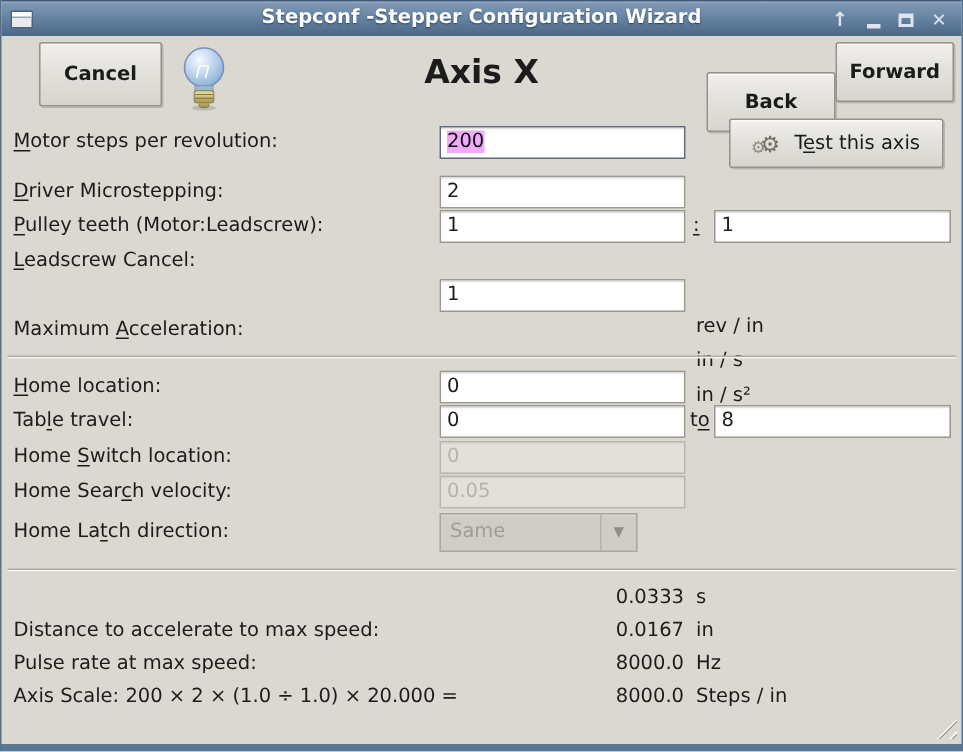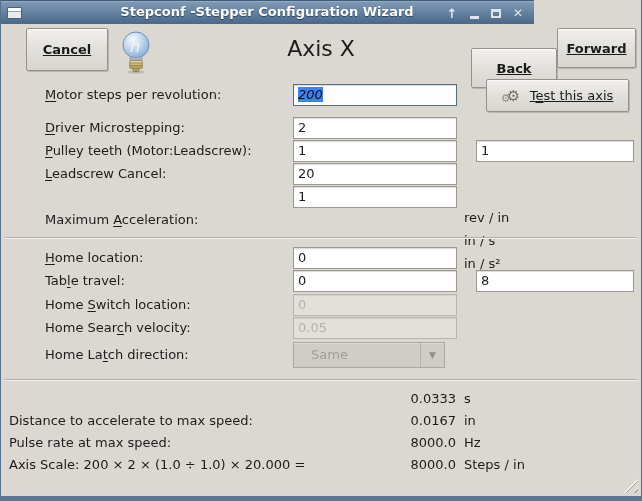--- a/index.html
+++ b/index.html
@@ -4,21 +4,21 @@
 <style>
   * { margin:0; padding:0; box-sizing:border-box; }
   html,body { width:642px; height:501px; }
   body { font-family:"DejaVu Sans","Liberation Sans",sans-serif; font-size:13px; color:#1c1c1c; }
 
   .window { position:relative; width:642px; height:501px;
     border-left:1px solid #53718f; border-right:1px solid #53718f;
     border-bottom:5px solid #5a7896; background:#dbd8d1; overflow:hidden; }
 
   
-  .titlebar { position:absolute; left:-1px; top:0; width:534px; height:24px;
+  .titlebar { position:absolute; left:-1px; top:0; width:642px; height:24px;
     background:linear-gradient(180deg,#829bb6 0%,#6a87a5 40%,#536f8e 85%,#4c6787 100%);
     border-top:1px solid #3e5a7a; box-shadow:inset 0 1px 0 #93a9c0;
     display:flex; align-items:center; }
   .win-icon { position:absolute; left:7px; top:6px; width:15px; height:12px;
     background:#e8eaec; border:1px solid #51607a; border-radius:1px; }
   .win-icon::before { content:""; position:absolute; left:0; top:0; right:0; height:3px;
     background:#fbfcfd; border-bottom:1px solid #9aa5b5; }
   .title-text { position:absolute; left:0; right:0; text-align:center; top:3px;
     color:#ffffff; font-weight:bold; font-size:13px; text-shadow:0 1px 1px rgba(20,35,55,.65); }
   .controls { position:absolute; right:8px; top:0; height:24px; display:flex; align-items:center; gap:6px; }
@@ -26,54 +26,54 @@
     color:#dde4ec; font-weight:bold; font-size:12px; cursor:default; }
   .ctrl .bar { width:9px; height:3px; background:#dde4ec; margin-top:8px; }
   .ctrl .box { width:10px; height:9px; border:2px solid #dde4ec; border-top-width:3px; }
   .ctrl .arrow { font-size:13px; line-height:1; }
 
   
   .btn { position:absolute; background:linear-gradient(180deg,#f1f0ed 0%,#e3e1dc 45%,#d7d5cf 100%);
     border:1px solid #94928a; border-radius:2px;
     box-shadow:inset 0 1px 0 #fbfaf8, 1px 1px 0 rgba(120,118,110,.35);
     display:flex; align-items:center; justify-content:center;
-    font-weight:bold; font-size:13px; color:#1b1b1b; cursor:default;text-decoration:underline; }
+    font-weight:bold; font-size:13px; color:#1b1b1b; cursor:default; }
   .btn-cancel  { left:25px;  top:28px; width:82px;  height:43px; }
   .btn-back    { left:470px; top:28px; width:86px;  height:40px;margin-top:20px; }
   .btn-forward { left:556px; top:28px; width:79px;  height:40px; }
   .btn-test { left:485px; top:79px; width:143px; height:33px; font-weight:normal; gap:6px; }
   .gears { position:relative; width:22px; height:20px; }
   .gear1 { position:absolute; left:5px; top:1px; font-size:15px; color:#716f68; }
   .gear2 { position:absolute; left:-1px; top:6px; font-size:11px; color:#8d8b84; }
 
   .page-title { position:absolute; left:0; right:0; top:36px; text-align:center;
-    font-size:22px; font-weight:normal; }
+    font-size:22px; font-weight:bold; }
 
   
   .bulb { position:absolute; left:116px; top:30px; }
 
   
-  .lbl { position:absolute; left:8px; height:22px; line-height:22px; white-space:nowrap;margin-left:36px; }
+  .lbl { position:absolute; left:8px; height:22px; line-height:22px; white-space:nowrap; }
   .mn { text-decoration:underline; text-underline-offset:2px; }
   .unit { position:absolute; left:463px; height:22px; line-height:22px; white-space:nowrap;margin-top:44px; }
 
   
   .entry { position:absolute; left:292px; width:164px; height:22px;
     background:#ffffff; border:1px solid #9b9890;
     box-shadow:inset 0 1px 1px rgba(0,0,0,.15);
     line-height:20px; padding-left:4px; white-space:nowrap; overflow:hidden; }
   .entry.focused { border-color:#5c6b7c; }
   .entry.second { left:475px; width:158px; }
   .entry.disabled { background:#e2e0da; color:#b4b2ac; border-color:#b7b5ae;
     box-shadow:inset 0 1px 1px rgba(0,0,0,.06); }
-  .sel { background:#3b82f6; color:#0c0c0c;font-style:italic; }
-
-  .combo { position:absolute; left:292px; top:342px; width:152px; height:26px;
+  .sel { background:#f0abfc; color:#0c0c0c; }
+
+  .combo { position:absolute; left:292px; top:342px; width:132px; height:26px;
     background:#d0cdc6; border:1px solid #aaa79f; border-radius:0;
-    color:#a09d96; line-height:24px; padding-left:17px;
+    color:#a09d96; line-height:24px; padding-left:6px;
     box-shadow:inset 0 1px 0 #dedbd5; }
   .combo-arrow { position:absolute; right:0; top:0; width:24px; height:24px;
     border-left:1px solid #b5b2ab; display:flex; align-items:center; justify-content:center;
     color:#8f8d86; font-size:9px; }
 
   .sep { position:absolute; left:4px; right:4px; height:2px;
     border-top:1px solid #b0aea6; border-bottom:1px solid #f3f2ee; }
 
   
   .sum-lbl { position:absolute; left:8px; height:22px; line-height:22px; white-space:nowrap; }
@@ -157,21 +157,20 @@
 
   <div class="lbl t117"><span></span><span class="mn">D</span><span>river Microstepping:</span></div>
   <div class="entry t117"><span>2</span></div>
 
   <div class="lbl t140"><span></span><span class="mn">P</span><span>ulley teeth (Motor:Leadscrew):</span></div>
   <div class="entry t140"><span>1</span></div>
   <div class="lbl t140" style="left:461px"><span></span><span class="mn">:</span><span></span></div>
   <div class="entry second t140"><span>1</span></div>
 
   <div class="lbl t163"><span></span><span class="mn">L</span><span>eadscrew Cancel:</span></div>
-  <div class="entry t163"><span>20</span></div>
   <div class="unit t163">rev / in</div>
 
   <div class="entry t186"><span>1</span></div>
   <div class="unit t186">in / s</div>
 
   <div class="lbl t209"><span>Maximum </span><span class="mn">A</span><span>cceleration:</span></div>
   <div class="unit t209">in / s²</div>
 
   <div class="sep" style="top:237px"></div>
 

